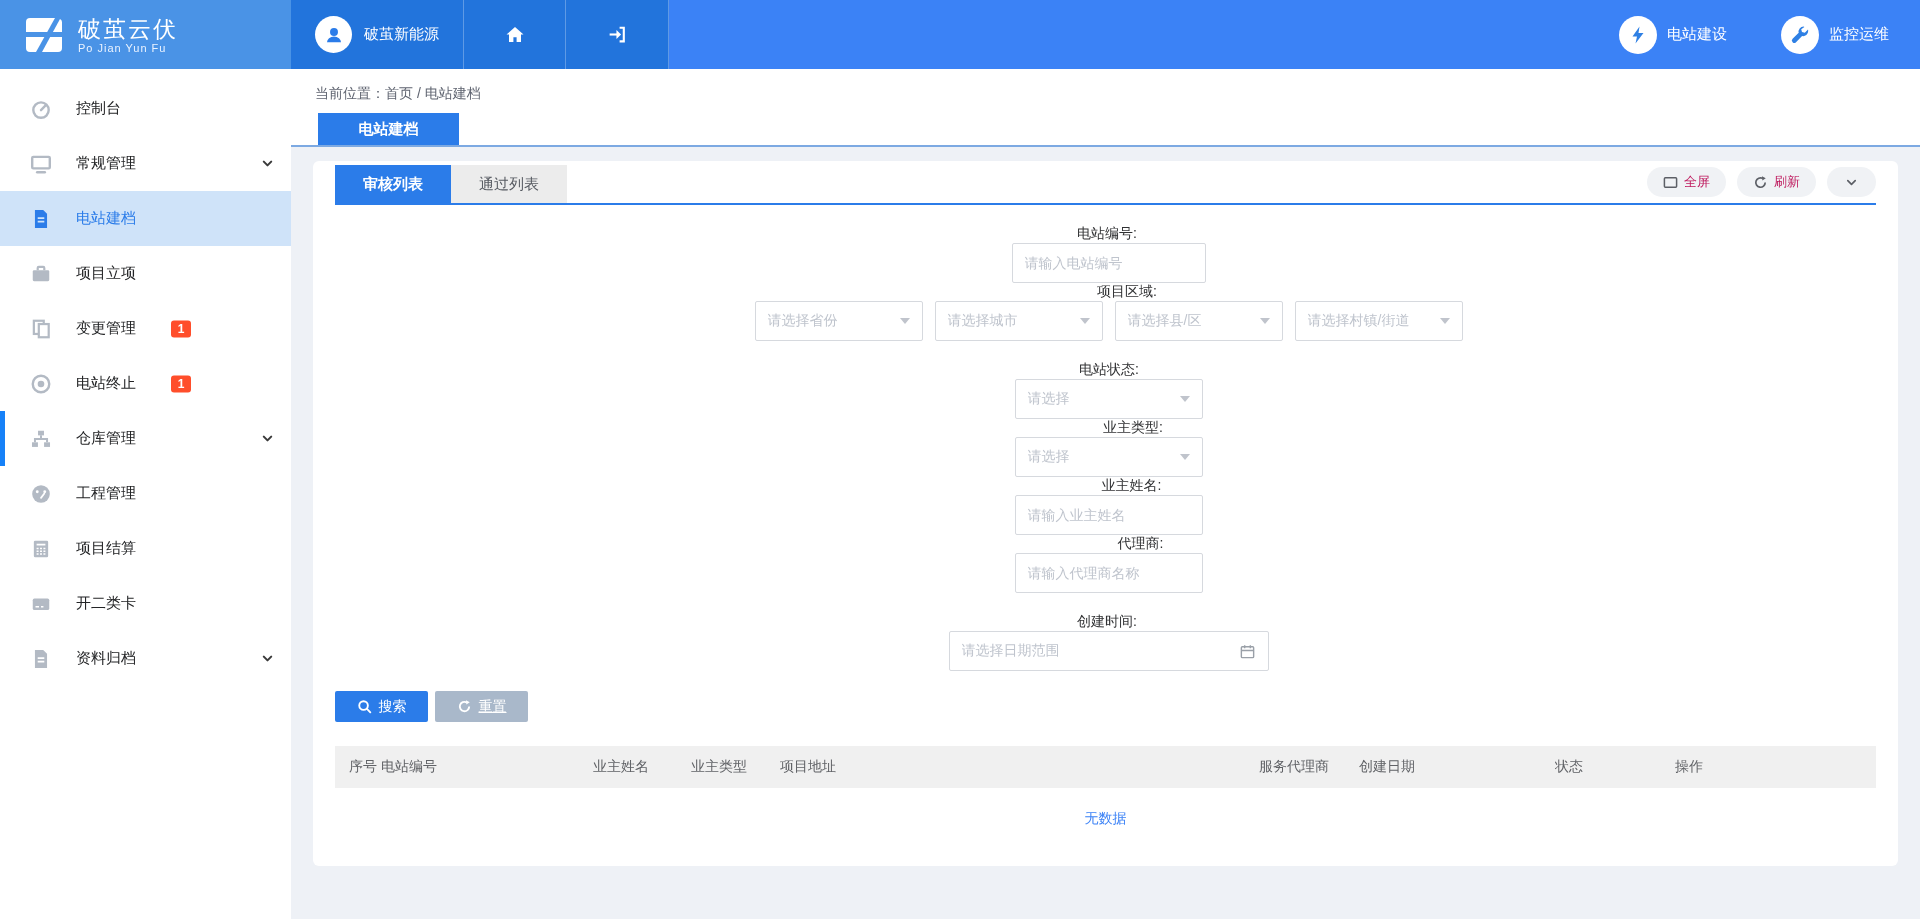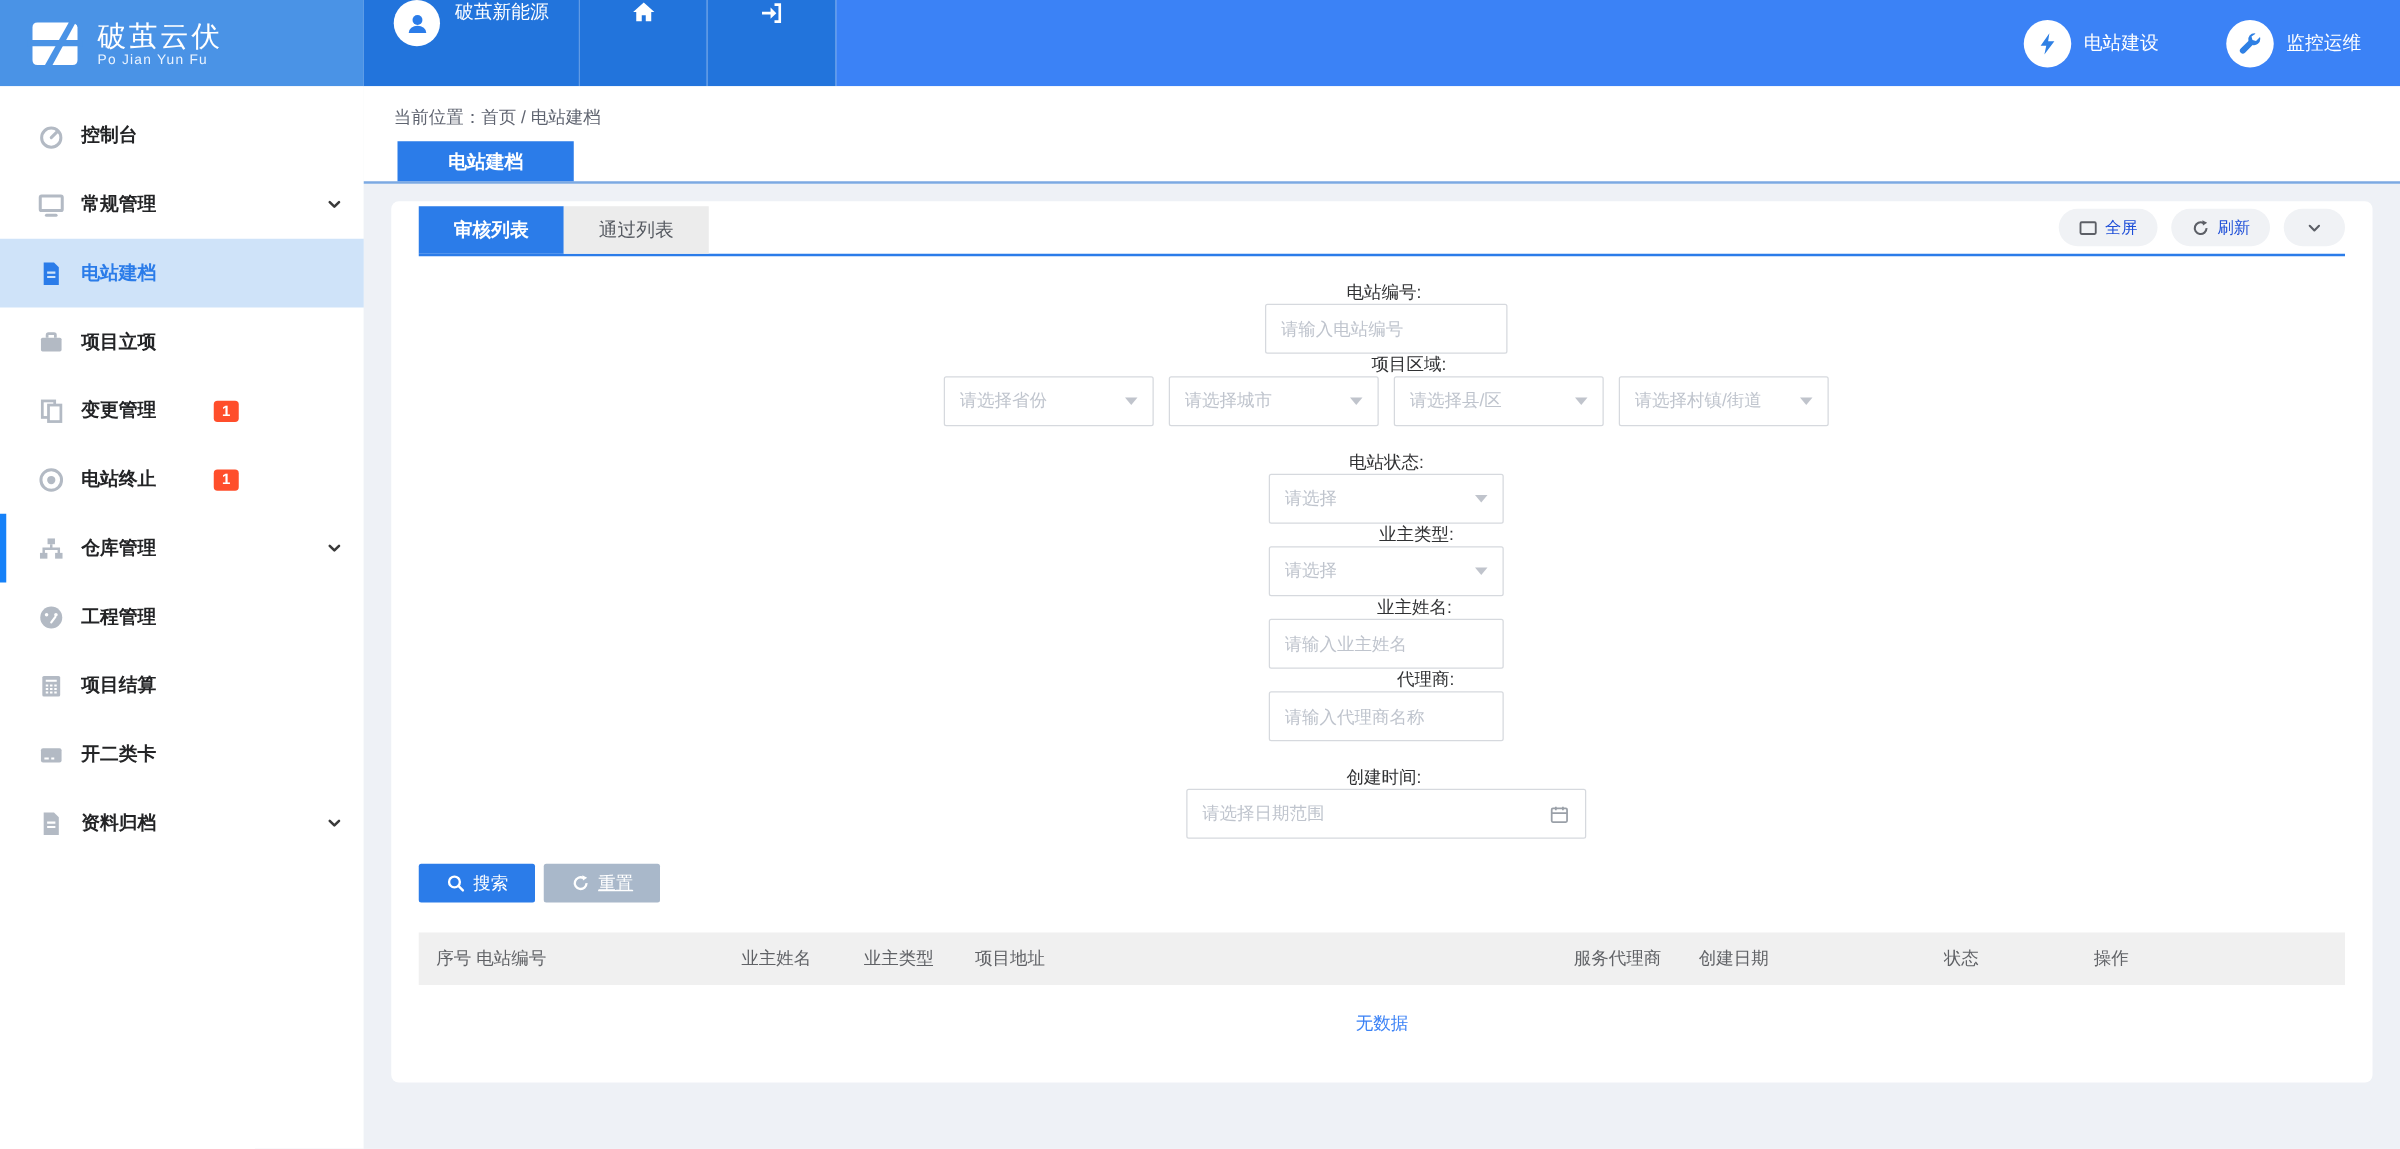--- a/index.html
+++ b/index.html
@@ -6,57 +6,57 @@
   html,body { width:1920px; height:919px; }
   body { font-family:"Liberation Sans","DejaVu Sans",sans-serif; overflow:hidden; background:#eef1f6; }
   .app { width:1920px; height:919px; display:flex; flex-direction:column; }
 
   
   .header { height:69px; display:flex; flex-shrink:0; }
   .logo-area { width:291px; background:#4a93e6; display:flex; align-items:center; padding-left:22px; gap:12px; }
   .logo-mark { width:44px; height:40px; }
   .logo-text .t1 { color:#fff; font-size:23px; font-weight:normal; letter-spacing:2px; line-height:26px;}
   .logo-text .t2 { color:#eaf3ff; font-size:11px; letter-spacing:1px; }
-  .hdr-sec { background:#2274dc; display:flex; align-items:flex-start; justify-content:center; border-right:1px solid rgba(255,255,255,.28); }
+  .hdr-sec { background:#2274dc; display:flex; align-items:center; justify-content:center; border-right:1px solid rgba(255,255,255,.28); }
   .hdr-user { padding:0 24px; gap:12px; }
   .avatar { width:37px; height:37px; border-radius:50%; background:#fff; display:flex; align-items:center; justify-content:center; }
   .hdr-user .uname { color:#fff; font-size:15px; }
   .hdr-home { width:102px; }
   .hdr-login { width:103px; }
   .hdr-rest { flex:1; background:#3b82f6; display:flex; align-items:center; justify-content:flex-end; gap:54px; padding-right:31px; }
   .hdr-menu { display:flex; align-items:center; gap:10px; cursor:pointer; }
   .hdr-menu .circ { width:38px; height:38px; border-radius:50%; background:#fff; display:flex; align-items:center; justify-content:center; }
   .hdr-menu .mlabel { color:#fff; font-size:15px; }
 
   
   .body { flex:1; display:flex; min-height:0; }
   .sidebar { width:291px; background:#fff; padding-top:12px; flex-shrink:0; }
   .side-item { position:relative; height:55px; display:flex; align-items:center; padding-left:30px; cursor:pointer; }
   .side-item .sicon { width:22px; height:22px; color:#b3bac4; display:flex; align-items:center; justify-content:center; }
-  .side-item .slabel { margin-left:13px; font-size:15px; font-weight:bold; color:#232426; }
+  .side-item .slabel { margin-left:24px; font-size:15px; font-weight:normal; color:#232426; }
   .side-item.active { background:#cfe3f9; }
   .side-item.active .slabel, .side-item.active .sicon { color:#2b7ce9; }
   .side-item.indicated::before { content:""; position:absolute; left:0; top:0; width:5px; height:55px; background:#1681f8; }
   .side-badge { position:absolute; left:171px; top:50%; transform:translateY(-50%); min-width:20px; height:17px; background:#ff4e2b; border-radius:3px; color:#fff; font-size:12px; font-weight:bold; display:flex; align-items:center; justify-content:center; padding:0 4px; }
   .side-chevron { position:absolute; right:17px; color:#3a3a3a; display:flex; }
 
   .main { flex:1; display:flex; flex-direction:column; min-width:0; }
   .crumbbar { position:relative; height:78px; background:#fff; border-bottom:2px solid #7ca9e2; flex-shrink:0; }
   .crumb { position:absolute; left:24px; top:16px; font-size:14px; color:#5f6470; }
   .crumb span { color:#5f6470; }
   .page-tab { position:absolute; left:27px; bottom:0; width:141px; height:32px; background:#2b7ce9; color:#fff; font-size:15px; font-weight:bold; display:flex; align-items:center; justify-content:center; cursor:pointer; }
 
   .content { flex:1; background:#eef1f6; padding:14px 22px 0 22px; overflow:hidden; }
   .panel { background:#fff; border-radius:6px; padding:4px 22px 14px 22px; min-height:414px; }
 
   .tabsrow { display:flex; align-items:center; border-bottom:2px solid #2b7ce9; }
   .subtab { width:116px; height:38px; display:flex; align-items:center; justify-content:center; font-size:15px; cursor:pointer; background:#ececec; color:#565a61; }
   .subtab.active { background:#2b7ce9; color:#fff; font-weight:bold; }
   .toolbar { margin-left:auto; display:flex; align-items:center; gap:11px; padding-bottom:4px; }
-  .pill { height:30px; border:none; border-radius:15px; background:#f0f2f5; color:#1d4ed8; font-size:13px; display:flex; align-items:center; justify-content:center; gap:6px; padding:0 16px; cursor:pointer; font-family:inherit; }
+  .pill { height:30px; border:none; border-radius:15px; background:#f0f2f5; color:#be185d; font-size:13px; display:flex; align-items:center; justify-content:center; gap:6px; padding:0 16px; cursor:pointer; font-family:inherit; }
   .pill .picon { display:flex; color:#5c5f66; }
 
   .frow { display:flex; align-items:center; margin-top:20px;flex-direction:column; }
   .frow:first-of-type { margin-top:21px; }
   .flabel { font-size:14px; color:#303133; text-align:right; flex-shrink:0; }
   .w63 { width:63px; } .w103 { width:103px; } .w67 { width:67px; } .w115 { width:115px; } .w112 { width:112px; } .w116 { width:116px; }
   .ctl { height:40px; border:1px solid #d6d9de; border-radius:2px; background:#fff; display:flex; align-items:center; padding:0 12px; margin-left:6px; }
   .ctl input { border:none; outline:none; width:100%; font-size:14px; color:#333; font-family:inherit; background:transparent; }
   .ctl input::placeholder { color:#bfc4cd; }
   .ph { font-size:14px; color:#bfc4cd; flex:1; white-space:nowrap; overflow:hidden; }

